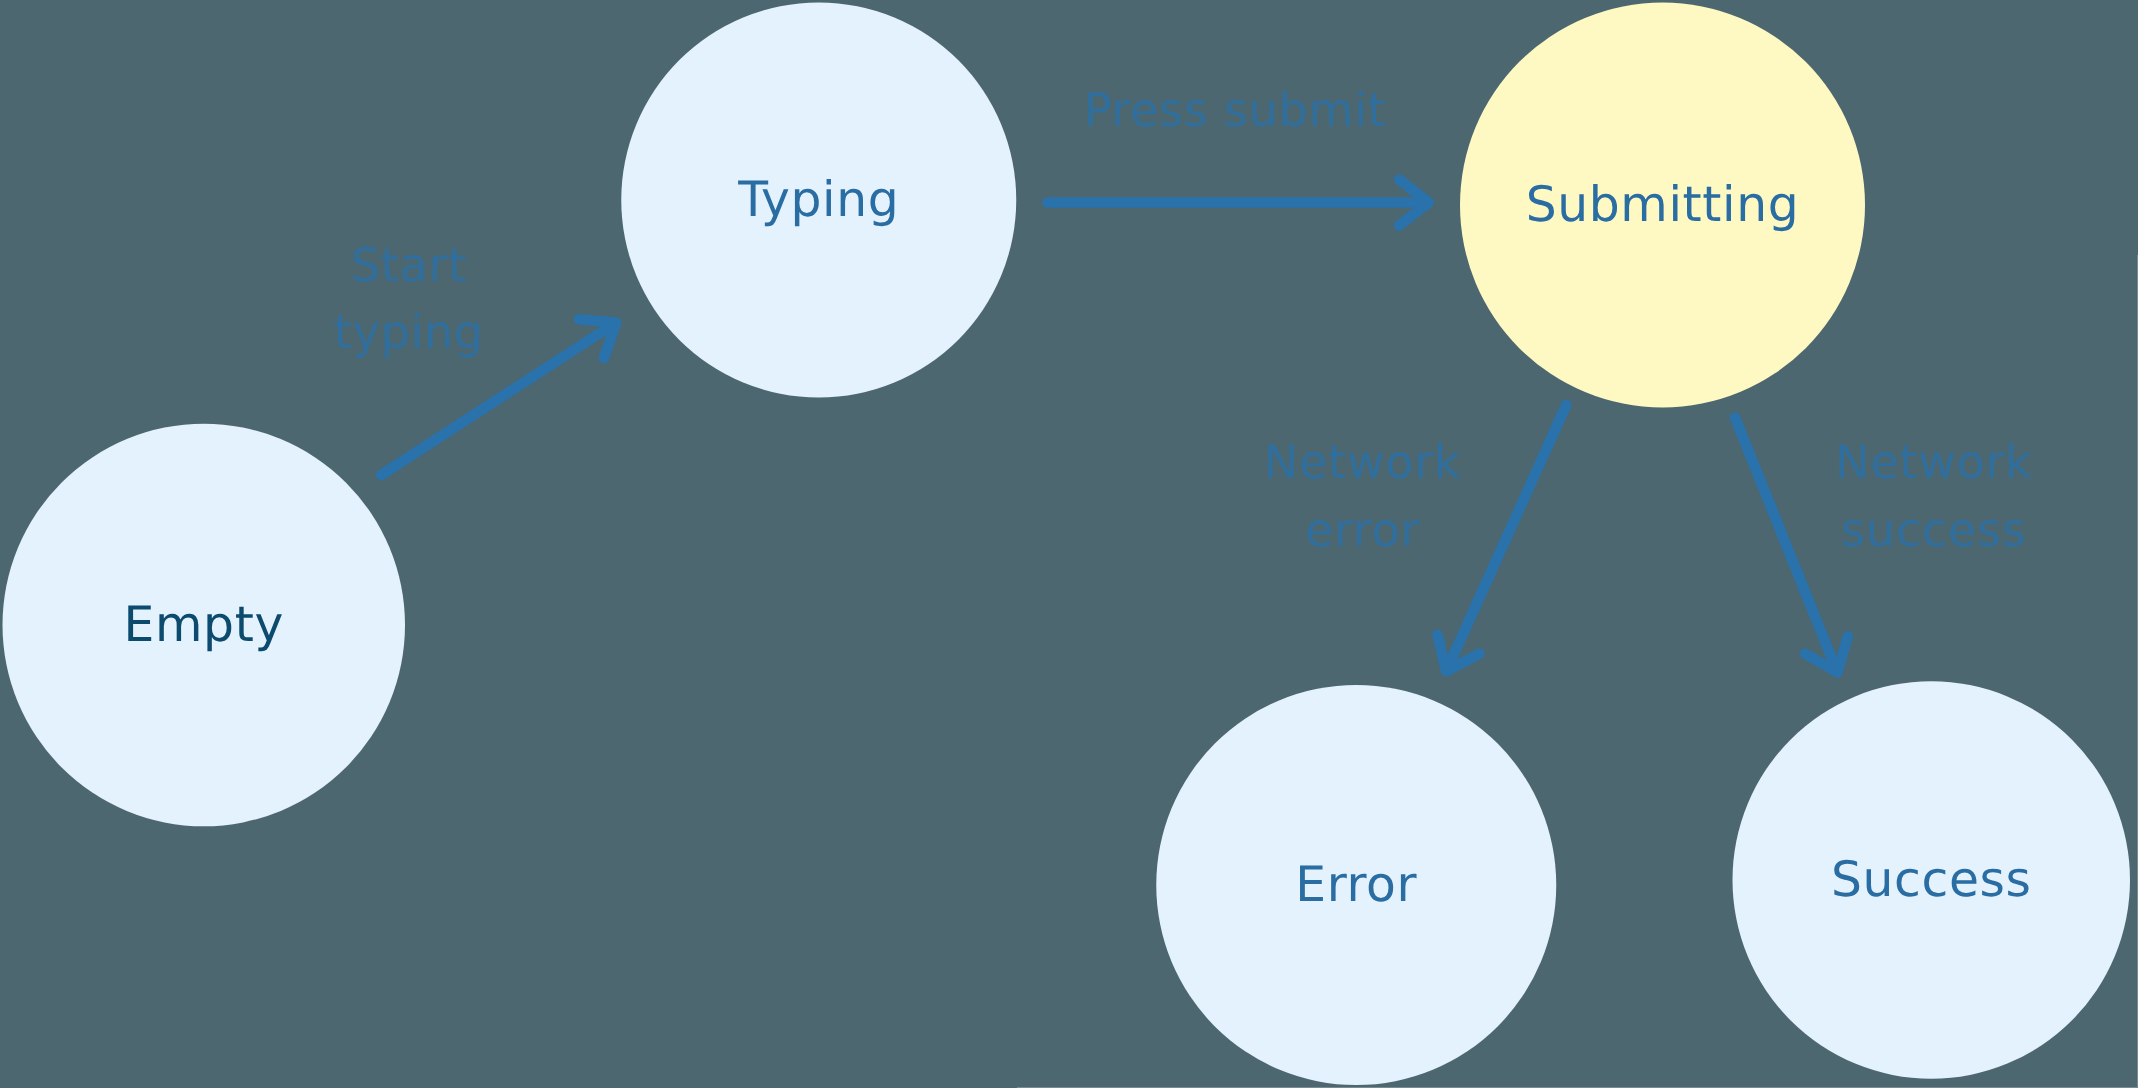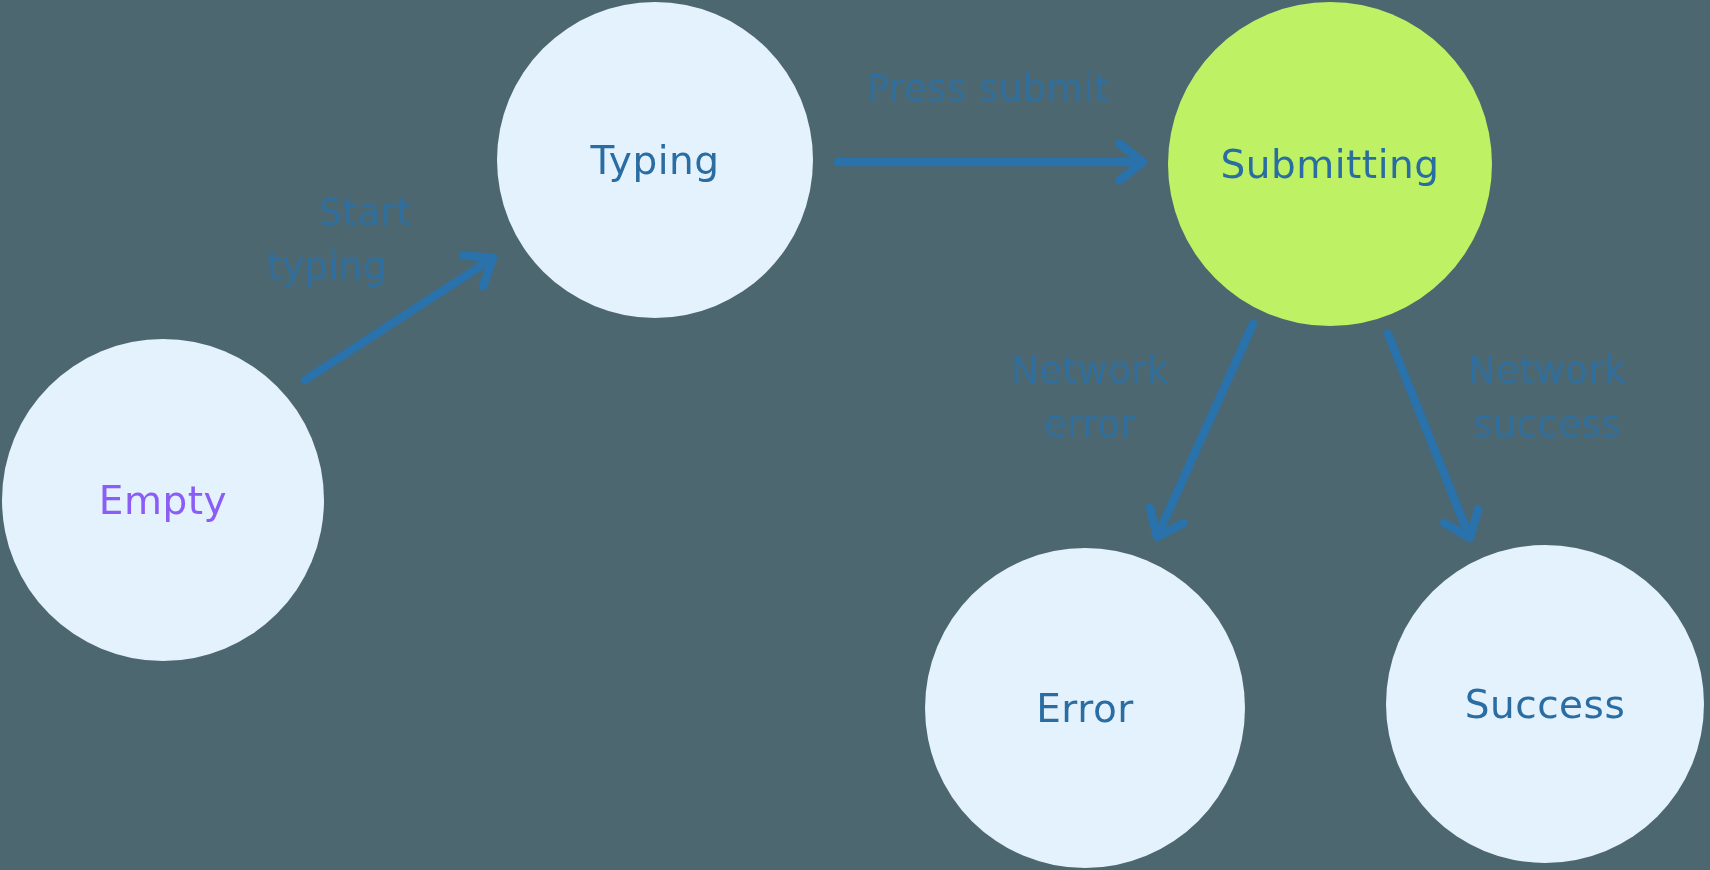--- a/index.html
+++ b/index.html
@@ -56,37 +56,37 @@
         <line x1="1253" y1="324" x2="1159.0544925939587" y2="532.441594557154" stroke="#2A72AB" stroke-width="8.5" stroke-linecap="round"></line>
         <polyline points="1149.9691879625598,507.83550648315344 1157,537 1183.507210304196,522.9512348624824" fill="none" stroke="#2A72AB" stroke-width="8.5" stroke-linecap="round" stroke-linejoin="round"></polyline>
       </g>
       <g>
         <line x1="1388" y1="334" x2="1468.1352074147467" y2="533.3607599098576" stroke="#2A72AB" stroke-width="8.5" stroke-linecap="round"></line>
         <polyline points="1444.0945923880738,522.8702327691418 1470,538 1478.2273477434783,509.15020365569484" fill="none" stroke="#2A72AB" stroke-width="8.5" stroke-linecap="round" stroke-linejoin="round"></polyline>
       </g>
     </svg>
   <div id="nodes-layer">
       <div class="node" style="left: 2px; top: 339px; width: 322px; height: 322px; background: rgb(227, 242, 253);">
-        <span class="node-label" style="color: #8b5cf6;">Empty</span>
+        <span class="node-label" style="color: #0c4a6e;">Empty</span>
       </div>
       <div class="node" style="left: 497px; top: 2px; width: 316px; height: 316px; background: rgb(227, 242, 253);">
         <span class="node-label" style="color: rgb(42, 109, 163);">Typing</span>
       </div>
-      <div class="node" style="left: 1168px; top: 2px; width: 324px; height: 324px; background: #bef264;">
+      <div class="node" style="left: 1168px; top: 2px; width: 324px; height: 324px; background: #fef9c3;">
         <span class="node-label" style="color: rgb(42, 109, 163);">Submitting</span>
       </div>
       <div class="node" style="left: 925px; top: 548px; width: 320px; height: 320px; background: rgb(227, 242, 253);">
         <span class="node-label" style="color: rgb(42, 109, 163);">Error</span>
       </div>
       <div class="node" style="left: 1386px; top: 545px; width: 318px; height: 318px; background: rgb(227, 242, 253);">
         <span class="node-label" style="color: rgb(42, 109, 163);">Success</span>
       </div>
     </div>
   <div id="labels-layer">
-      <div class="edge-label" style="left: 327px; top: 212px; color: rgb(46, 112, 161); margin-left: 38px;">Start</div>
+      <div class="edge-label" style="left: 327px; top: 212px; color: rgb(46, 112, 161);">Start</div>
       <div class="edge-label" style="left: 327px; top: 266px; color: rgb(46, 112, 161);">typing</div>
       <div class="edge-label" style="left: 988px; top: 88px; color: rgb(46, 112, 161);">Press submit</div>
       <div class="edge-label" style="left: 1090px; top: 370px; color: rgb(46, 112, 161);">Network</div>
       <div class="edge-label" style="left: 1090px; top: 424px; color: rgb(46, 112, 161);">error</div>
       <div class="edge-label" style="left: 1547px; top: 370px; color: rgb(46, 112, 161);">Network</div>
       <div class="edge-label" style="left: 1547px; top: 424px; color: rgb(46, 112, 161);">success</div>
     </div>
 </div>
 
 </body></html>

